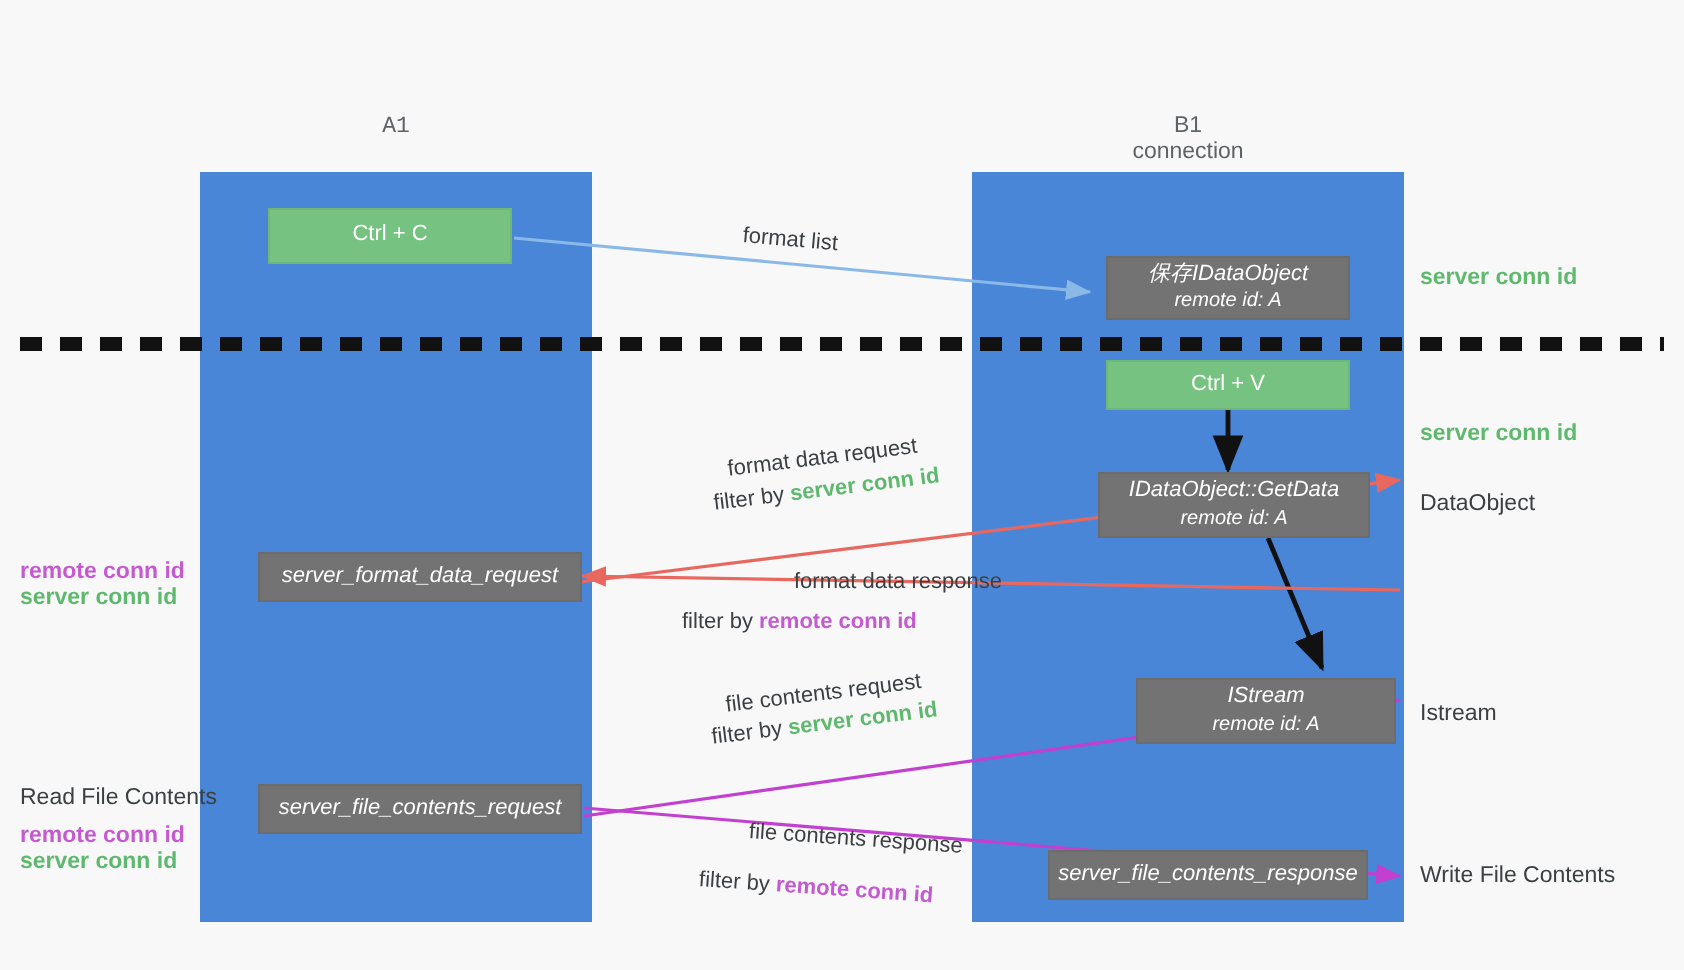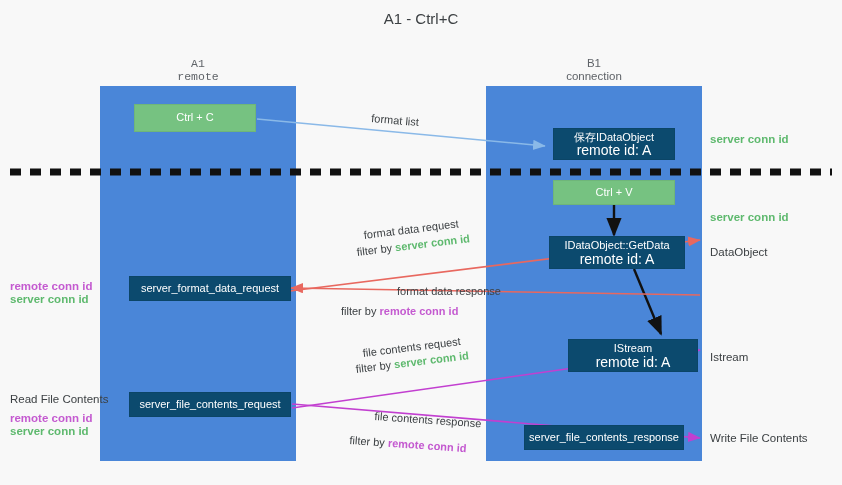--- a/index.html
+++ b/index.html
@@ -27,49 +27,47 @@
 
   .lane{position:absolute;background:#4a86d8;}
 
   .box{
     position:absolute;box-sizing:border-box;
     display:flex;flex-direction:column;align-items:center;justify-content:center;
     text-align:center;color:#ffffff;font-size:11px;line-height:13.5px;
     border:1px solid rgba(0,0,0,0.06);
   }
   .box.green{background:#76c281;}
-  .box.orange{background:#0c4a6e;}
-  .box .l2{font-size:14px;}
+  .box.orange{background:#737373;font-style:italic;}
+  .box .l2{font-size:10px;}
 
   .sidelabel{position:absolute;font-size:11.5px;line-height:14px;}
   .green-t{color:#5eb96e;font-weight:bold;}
   .purple-t{color:#c45ad0;font-weight:bold;}
   .dark-t{color:#3c4043;}
 
   .arrowlab{
     position:absolute;font-size:11px;line-height:14px;color:#3c4043;
     white-space:nowrap;transform-origin:left top;
   }
   .arrowlab b{font-weight:bold;}
 </style>
 </head>
 <body>
 
 <div id="stage">
 
   <div class="title">
-    <div>A1 - Ctrl+C</div>
   </div>
 
   <div class="lane" style="left:100px;top:86px;width:196px;height:375px;"></div>
   <div class="lane" style="left:486px;top:86px;width:216px;height:375px;"></div>
 
   <div class="col-head" style="left:100px;top:57px;width:196px;font-family:Liberation Mono, monospace;">
     <span class="big">A1</span>
-    <span class="sub">remote</span>
   </div>
   <div class="col-head" style="left:486px;top:57px;width:216px;">
     <span class="big">B1</span>
     <span class="sub">connection</span>
   </div>
 
   <svg id="wires" viewBox="0 0 842 485">
     <defs>
       <marker id="ah-blue" markerWidth="9" markerHeight="9" refX="7.5" refY="3.2" orient="auto">
         <path d="M0,0 L8,3.2 L0,6.4 z" fill="#8ab9e8"></path>

